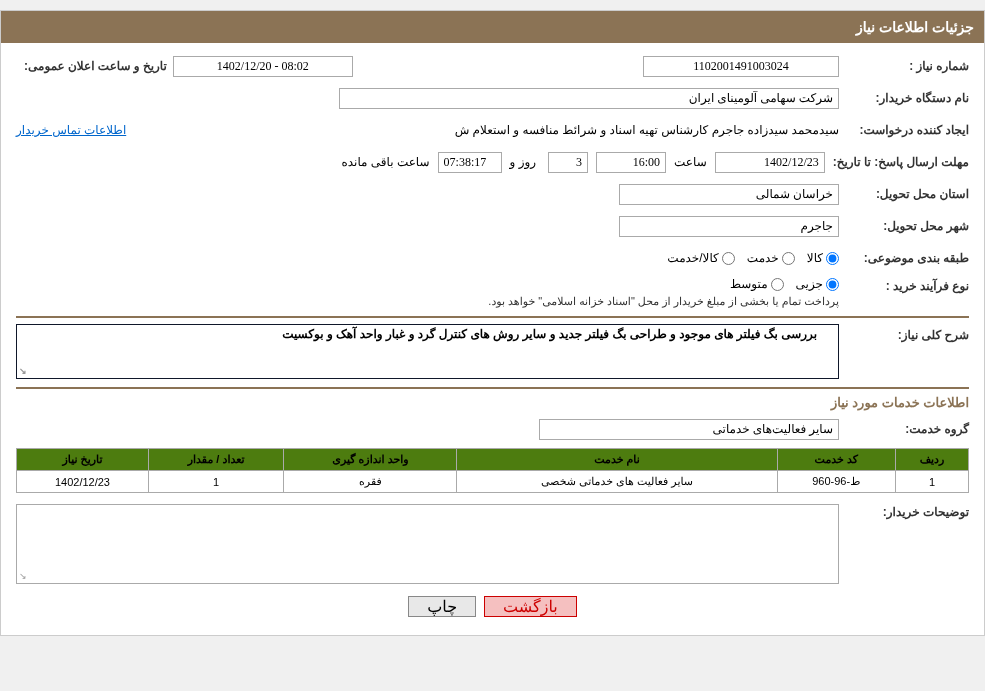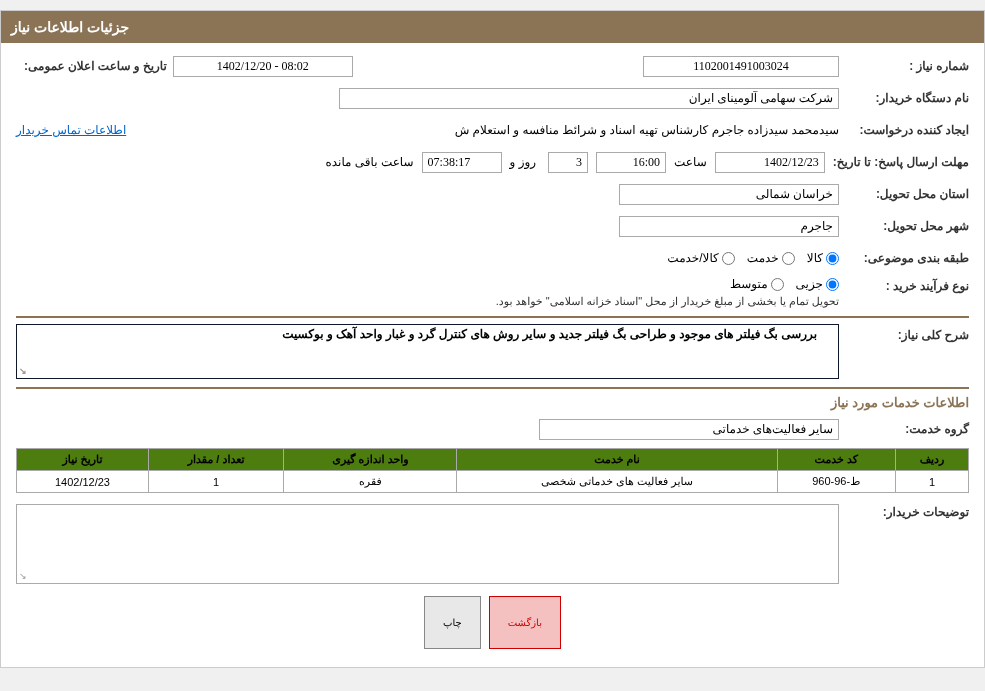--- a/index.html
+++ b/index.html
@@ -11,21 +11,21 @@
     }
     .page-wrapper {
       max-width: 985px;
       margin: 10px auto;
       background: #fff;
       border: 1px solid #ccc;
     }
     .page-header {
       background: #8b7355;
       color: #fff;
-      text-align: left;
+      text-align: right;
       padding: 8px 10px;
       font-size: 14px;
       font-weight: bold;
     }
     .content-area {
       padding: 10px 15px;
     }
     .form-row {
       display: flex;
       align-items: center;
@@ -123,22 +123,22 @@
       position: relative;
       margin-top: 3px;
     }
     .buttons-row {
       display: flex;
       justify-content: center;
       gap: 8px;
       margin: 12px 0 8px 0;
     }
     .btn {
-      padding: 20px 18px;
-      font-size: 10px;
+      padding: 0 18px;
+      font-size: 16px;
       font-family: Tahoma, Arial, sans-serif;
       cursor: pointer;
       border: 1px solid #888;
     }
     .btn-print {
       background: #e8e8e8;
     }
     .btn-back {
       background: #f5c0c0;
       border-color: #c00;
@@ -193,21 +193,21 @@
     </div>
 
     <div class="form-row">
       <span class="field-label">مهلت ارسال پاسخ: تا تاریخ:</span>
       <div class="deadline-row">
         <input class="input-box" style="width: 110px;" readonly="" value="1402/12/23">
         <span style="margin:0 4px;">ساعت</span>
         <input class="input-box" style="width: 70px;" readonly="" value="16:00">
         <span style="margin:0 4px;"><input class="input-box" style="width: 40px;" readonly="" value="3"></span>
         <span style="margin:0 4px;">روز و</span>
-        <input class="input-box" style="width: 80px; direction: ltr;" readonly="" value="07:38:17">
+        <input class="input-box" style="width: 64px; direction: ltr;" readonly="" value="07:38:17">
         <span style="margin:0 4px;">ساعت باقی مانده</span>
       </div>
     </div>
 
     <div class="form-row">
       <span class="field-label">استان محل تحویل:</span>
       <input class="input-box" style="width: 220px;" readonly="" value="خراسان شمالی">
     </div>
 
     <div class="form-row">
@@ -239,21 +239,21 @@
         <div class="radio-group" style="margin-bottom:4px;">
           <div class="radio-item">
             <span>متوسط</span>
             <input type="radio" name="process" style="">
           </div>
           <div class="radio-item">
             <span>جزیی</span>
             <input type="radio" name="process" checked="" style="">
           </div>
         </div>
-        <div class="notice-text">تحویل تمام یا بخشی از مبلغ خریدار از محل "اسناد خزانه اسلامی" خواهد بود.</div>
+        <div class="notice-text">پرداخت تمام یا بخشی از مبلغ خریدار از محل "اسناد خزانه اسلامی" خواهد بود.</div>
       </div>
     </div>
 
     <div class="section-divider"></div>
     <div class="form-row" style="align-items:flex-start;">
       <span class="field-label" style="padding-top:4px;">شرح کلی نیاز:</span>
       <div class="sharhk" style="flex:1; min-height:55px; position:relative;">
         <span class="description-text">بررسی بگ فیلتر های موجود و طراحی بگ فیلتر جدید و سایر روش های کنترل گرد و غبار واحد آهک و بوکسیت</span>
         <span class="rezize-handle">↘</span>
       </div>

